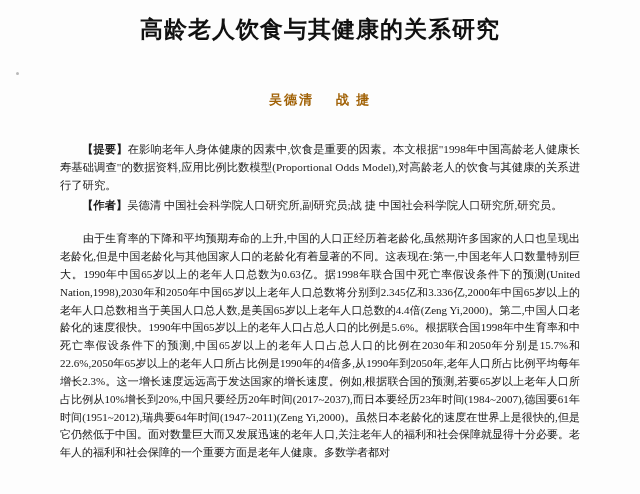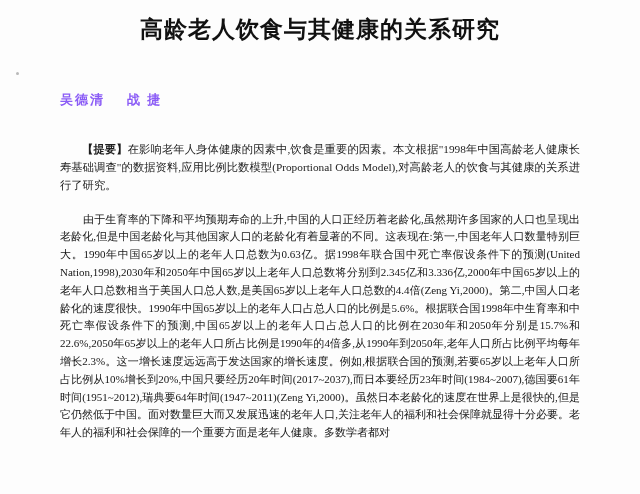--- a/index.html
+++ b/index.html
@@ -34,26 +34,26 @@
     text-align: center;
     font-size: 23px;
     font-weight: 700;
     letter-spacing: 1px;
     margin-top: 14px;
     margin-bottom: 0;
     color: #111;
     font-family: "Liberation Serif", "DejaVu Serif", serif;
   }
   .authors {
-    text-align: left;
+    text-align: center;
     font-size: 13px;
     font-weight: 700;
     margin-top: 46px;
     letter-spacing: 2px;
-    color: #8b5cf6;
+    color: #a16207;
   }
   .author-gap {
     display: inline-block;
     width: 22px;
   }
   .abstract-block {
     margin-top: 32px;
     font-size: 11.3px;
     line-height: 1.58;
     text-align: justify;
@@ -96,20 +96,21 @@
   <div class="paper">
 
     <h1 class="doc-title">高龄老人饮食与其健康的关系研究</h1>
 
     <div class="authors">
       <span>吴德清</span><span class="author-gap"></span><span>战  捷</span>
     </div>
 
     <div class="abstract-block">
       <p><span class="tag">【提要】</span><span>在影响老年人身体健康的因素中,饮食是重要的因素。本文根据"1998年中国高龄老人健康长寿基础调查"的数据资料,应用比例比数模型(Proportional Odds Model),对高龄老人的饮食与其健康的关系进行了研究。</span></p>
+      <p><span class="tag">【作者】</span><span>吴德清  中国社会科学院人口研究所,副研究员;战  捷  中国社会科学院人口研究所,研究员。</span></p>
     </div>
 
     <div class="body-block">
       <p>由于生育率的下降和平均预期寿命的上升,中国的人口正经历着老龄化,虽然期许多国家的人口也呈现出老龄化,但是中国老龄化与其他国家人口的老龄化有着显著的不同。这表现在:第一,中国老年人口数量特别巨大。1990年中国65岁以上的老年人口总数为0.63亿。据1998年联合国中死亡率假设条件下的预测(United Nation,1998),2030年和2050年中国65岁以上老年人口总数将分别到2.345亿和3.336亿,2000年中国65岁以上的老年人口总数相当于美国人口总人数,是美国65岁以上老年人口总数的4.4倍(Zeng Yi,2000)。第二,中国人口老龄化的速度很快。1990年中国65岁以上的老年人口占总人口的比例是5.6%。根据联合国1998年中生育率和中死亡率假设条件下的预测,中国65岁以上的老年人口占总人口的比例在2030年和2050年分别是15.7%和22.6%,2050年65岁以上的老年人口所占比例是1990年的4倍多,从1990年到2050年,老年人口所占比例平均每年增长2.3%。这一增长速度远远高于发达国家的增长速度。例如,根据联合国的预测,若要65岁以上老年人口所占比例从10%增长到20%,中国只要经历20年时间(2017~2037),而日本要经历23年时间(1984~2007),德国要61年时间(1951~2012),瑞典要64年时间(1947~2011)(Zeng Yi,2000)。虽然日本老龄化的速度在世界上是很快的,但是它仍然低于中国。面对数量巨大而又发展迅速的老年人口,关注老年人的福利和社会保障就显得十分必要。老年人的福利和社会保障的一个重要方面是老年人健康。多数学者都对</p>
     </div>
 
   </div>
 </div>
 
 </body></html>

